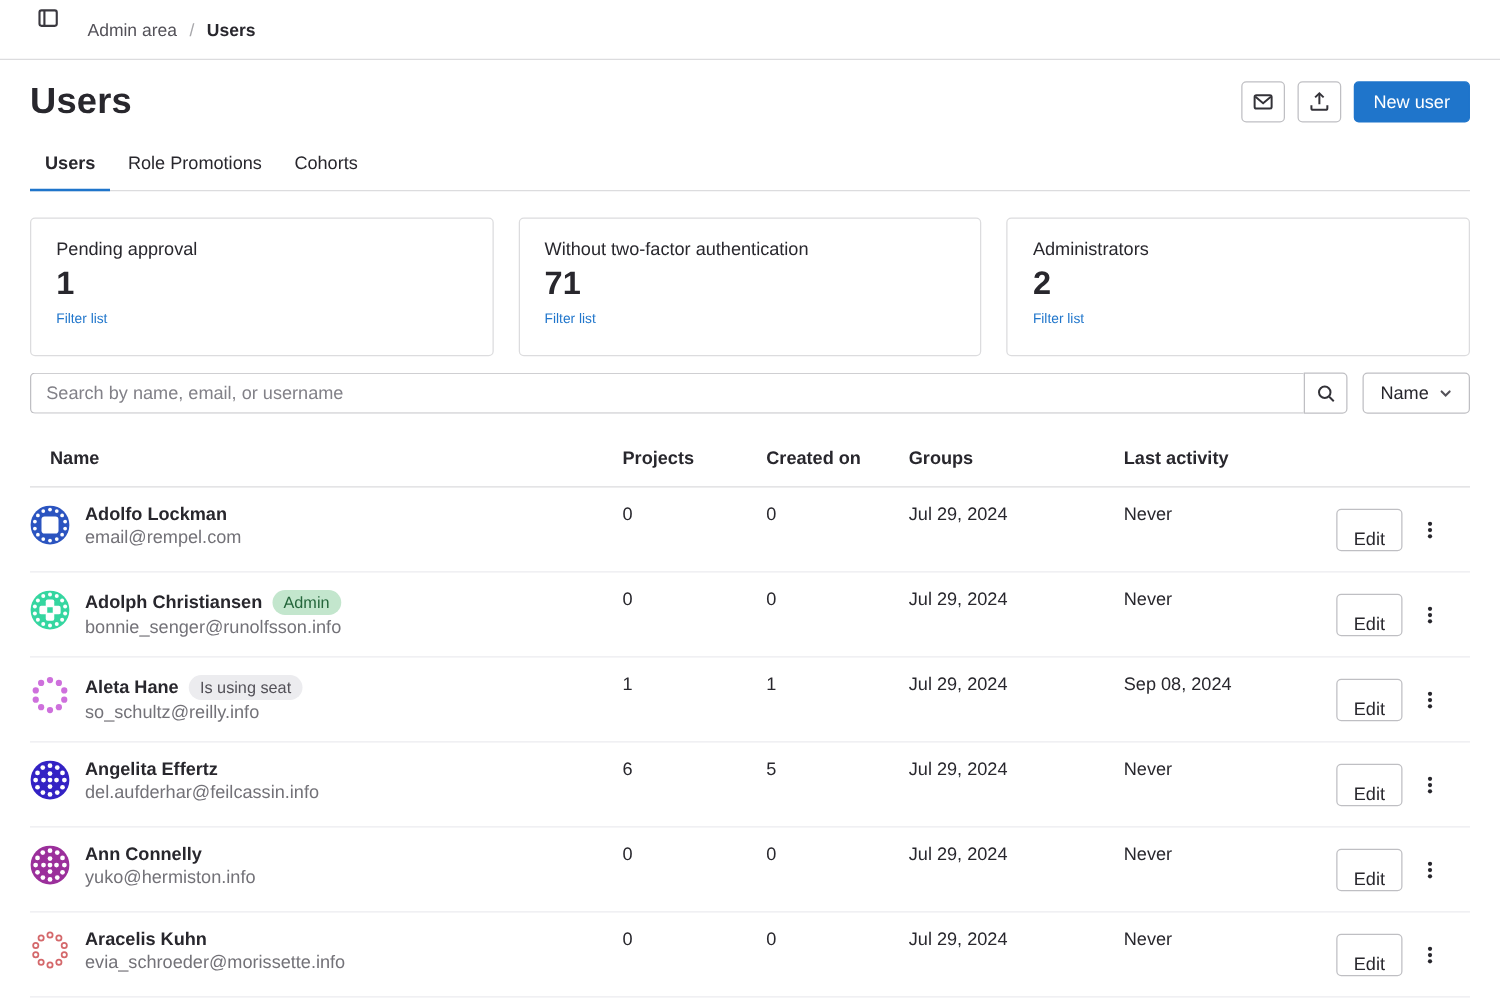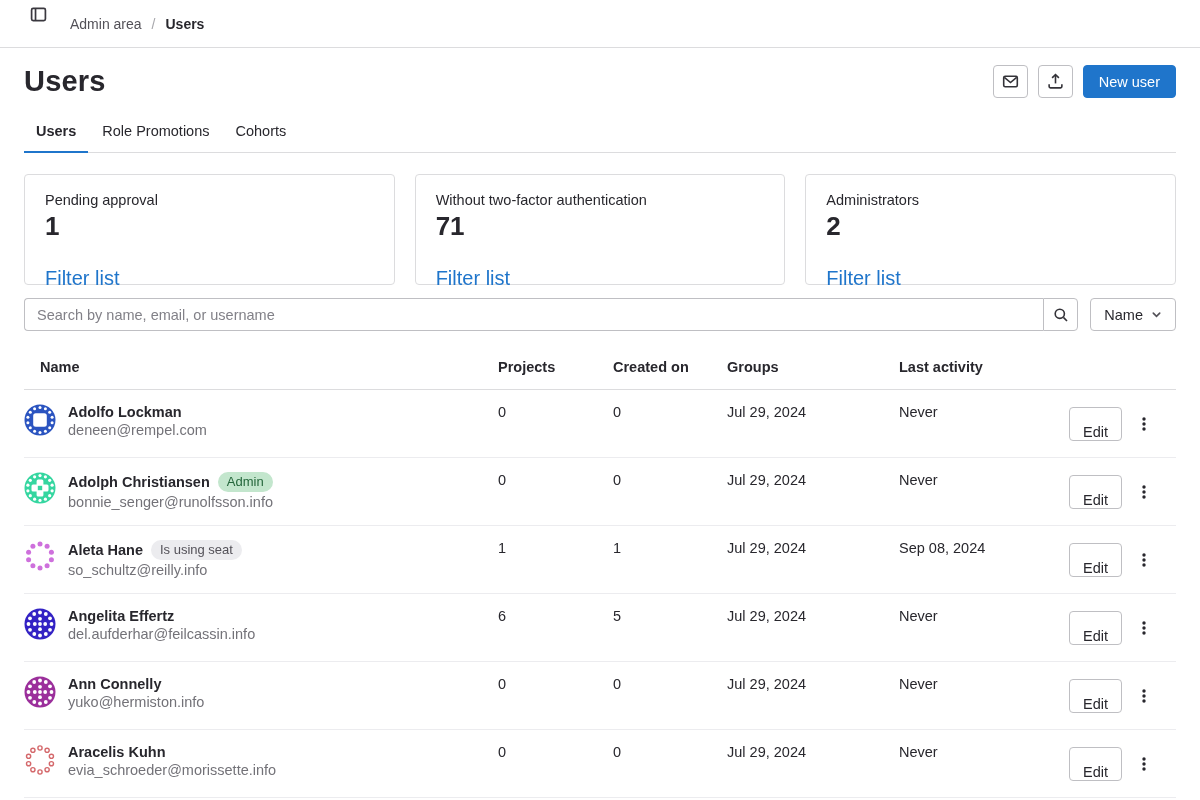--- a/index.html
+++ b/index.html
@@ -34,21 +34,21 @@
     padding:11px 12px 13px; cursor:pointer; position:relative; }
   .tab.active { font-weight:700; }
   .tab.active::after { content:""; position:absolute; left:0; right:0; bottom:-1px;
     height:2px; background:#1f75cb; }
 
   
   .cards { display:grid; grid-template-columns:1fr 1fr 1fr; gap:20px; margin-top:21px;border-radius:18px; }
   .card { border:1px solid #dcdcde; border-radius:4px; padding:17px 20px 16px; height:111px; }
   .card-label { font-size:14.5px; color:#28272d; }
   .card-value { font-size:26px; font-weight:700; margin-top:3px; line-height:1.2; }
-  .card-link { display:inline-block; margin-top:25px; font-size:20px; color:#1f75cb; text-decoration:none; cursor:pointer; }
+  .card-link { display:inline-block; margin-top:7px; font-size:11px; color:#1f75cb; text-decoration:none; cursor:pointer; }
 
   
   .search-row { display:flex; gap:12px; margin-top:13px; }
   .search-group { flex:1; display:flex; height:33px; }
   .search-input { flex:1; height:33px; border:1px solid #bfbfc3; border-right:none;
     border-radius:4px 0 0 4px; padding:0 12px; font-size:14.5px; color:#28272d; outline:none; }
   .search-input::placeholder { color:#828188; }
   .search-btn { width:35px; height:33px; border:1px solid #bfbfc3; background:#fff;
     border-radius:0 4px 4px 0; display:flex; align-items:center; justify-content:center;
     color:#333238; cursor:pointer; }
@@ -179,21 +179,21 @@
                 <circle cx="3.9" cy="18.8" r="1.5" fill="#fff"></circle>
                 <circle cx="3.9" cy="13.2" r="1.5" fill="#fff"></circle>
                 <circle cx="6.3" cy="8.3" r="1.5" fill="#fff"></circle>
                 <circle cx="10.6" cy="4.8" r="1.5" fill="#fff"></circle>
               </svg>
             </span>
             <span class="id-block">
               <span class="name-line">
                 <a class="user-name">Adolfo Lockman</a>
               </span>
-              <span class="user-email">deneen@rempel.com</span>
+              <span class="user-email">email@rempel.com</span>
             </span>
           </div>
           <div class="cell">0</div>
           <div class="cell">0</div>
           <div class="cell">Jul 29, 2024</div>
           <div class="cell">Never</div>
           <div class="actions-cell">
             <button class="edit-btn">Edit</button>
             <button class="kebab-btn">
               <svg width="16" height="16" viewBox="0 0 16 16" fill="currentColor">

